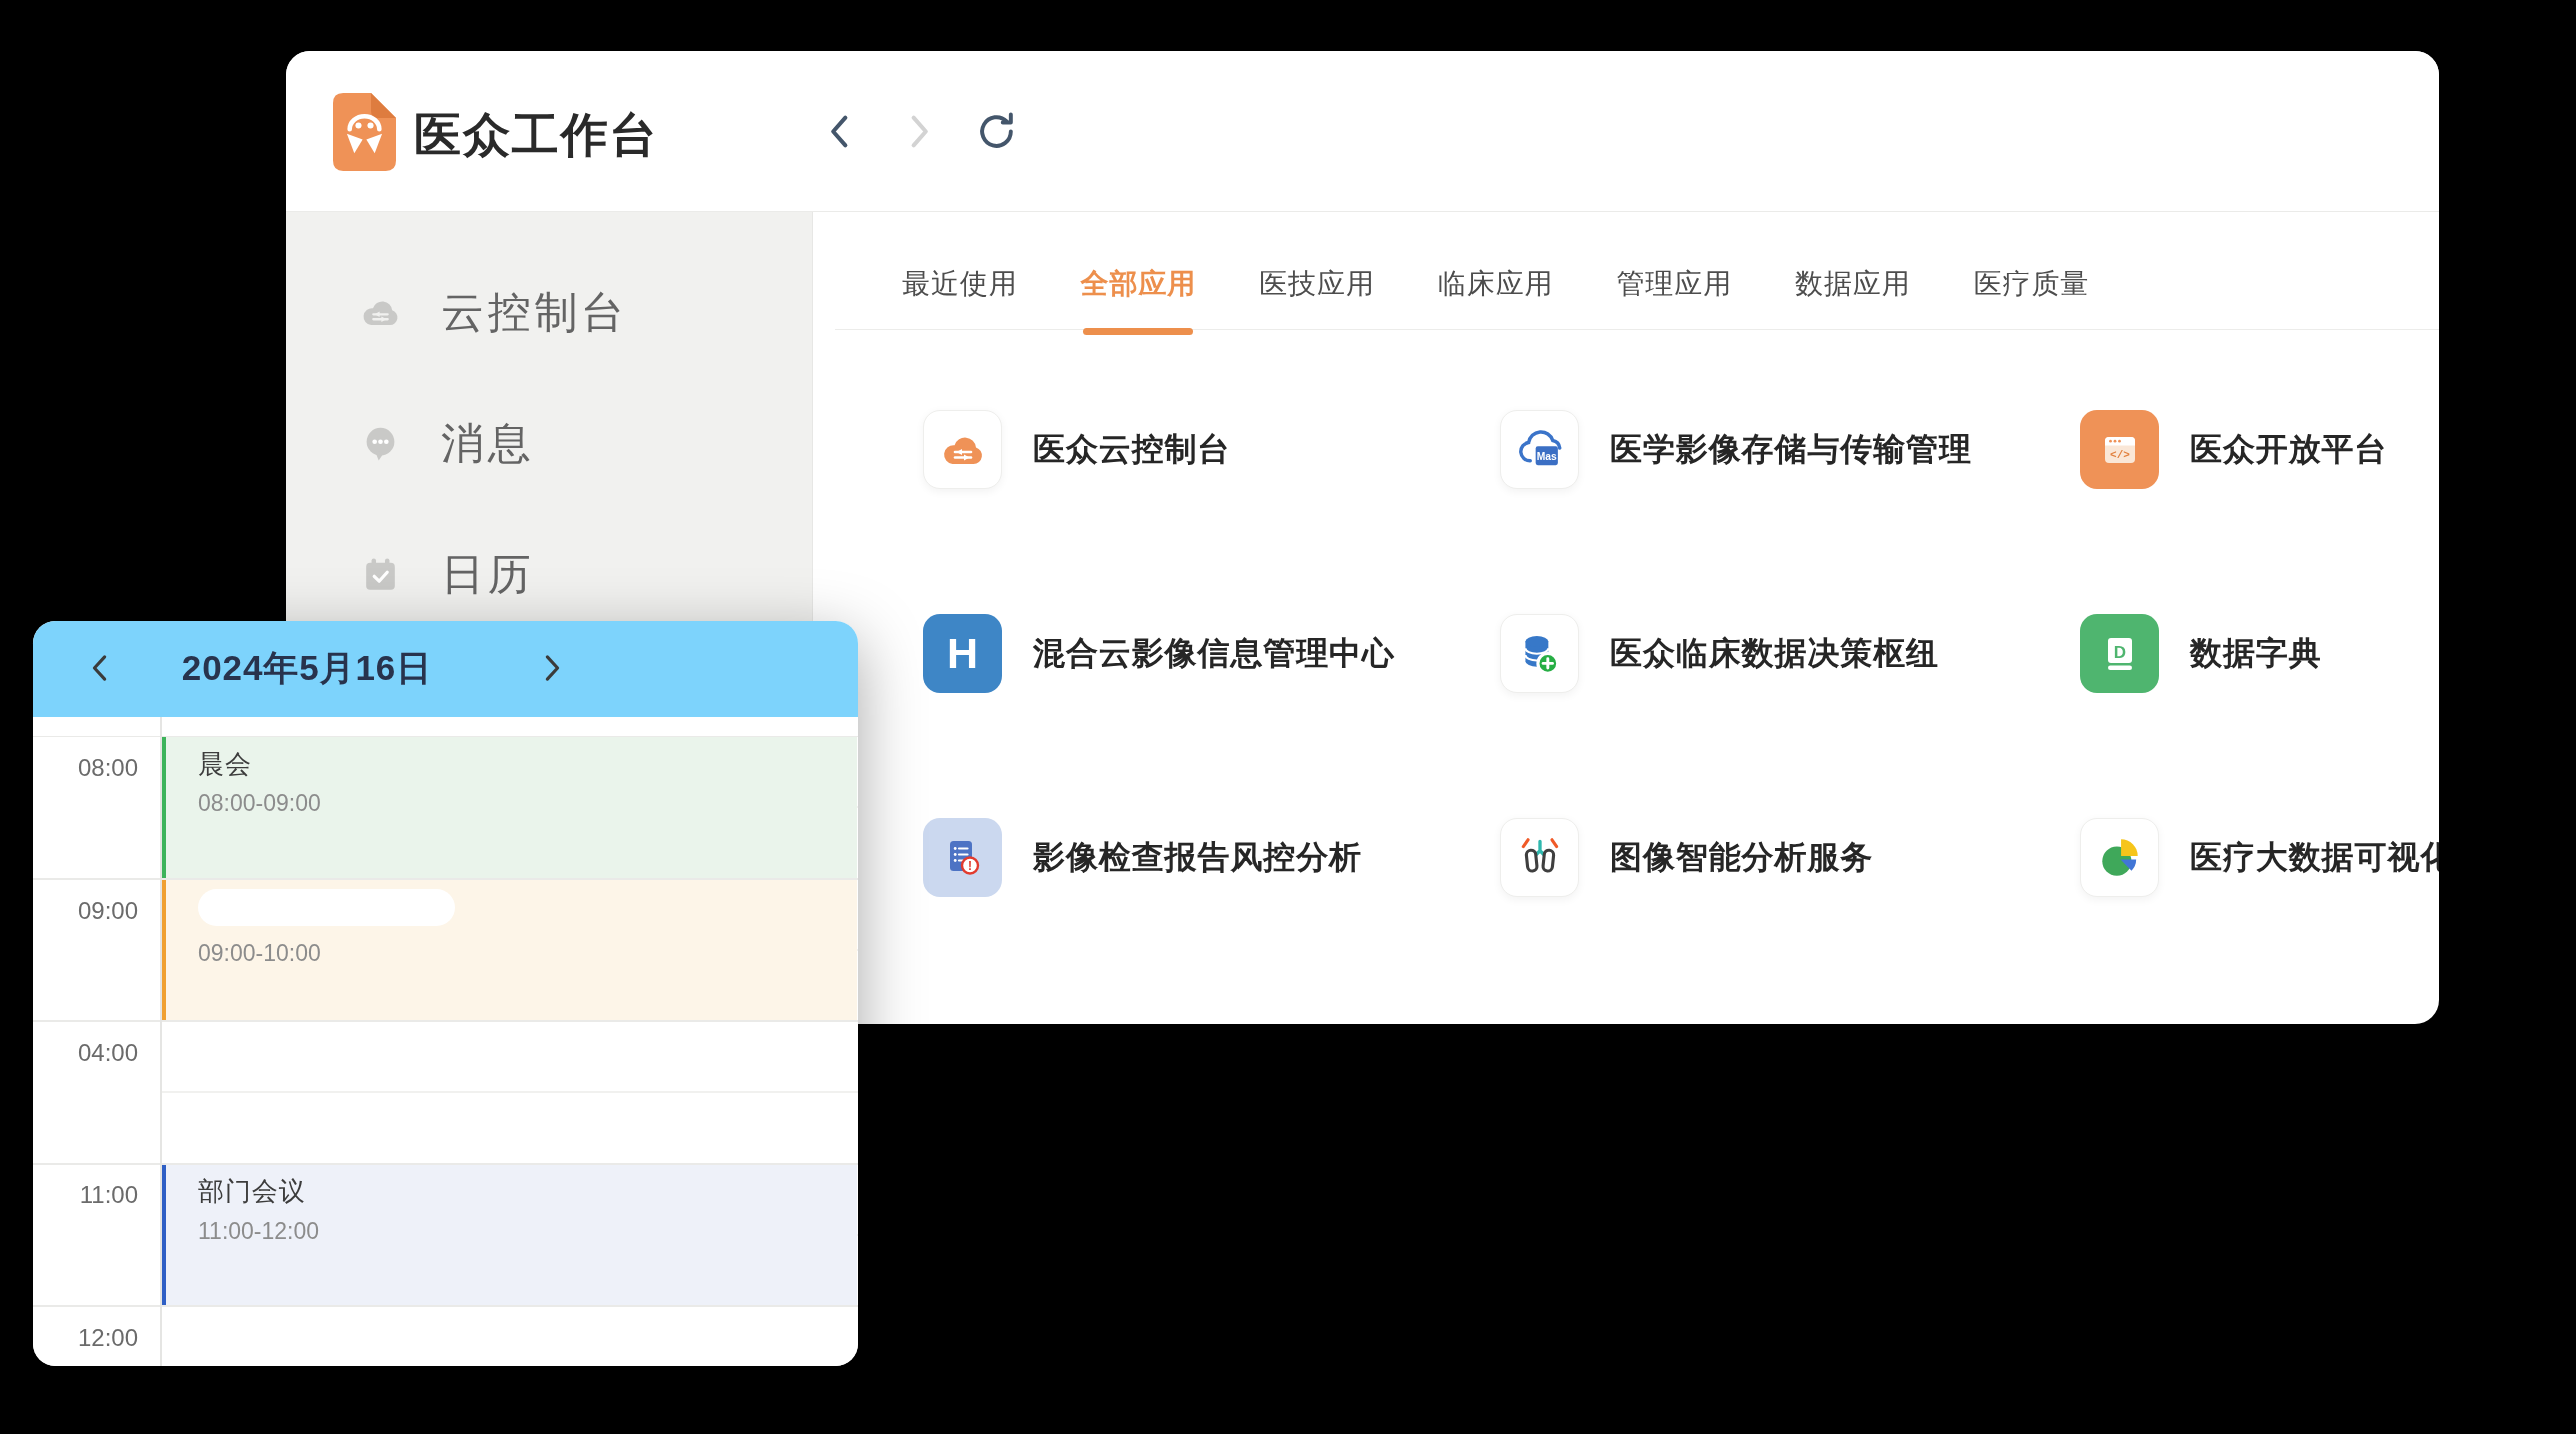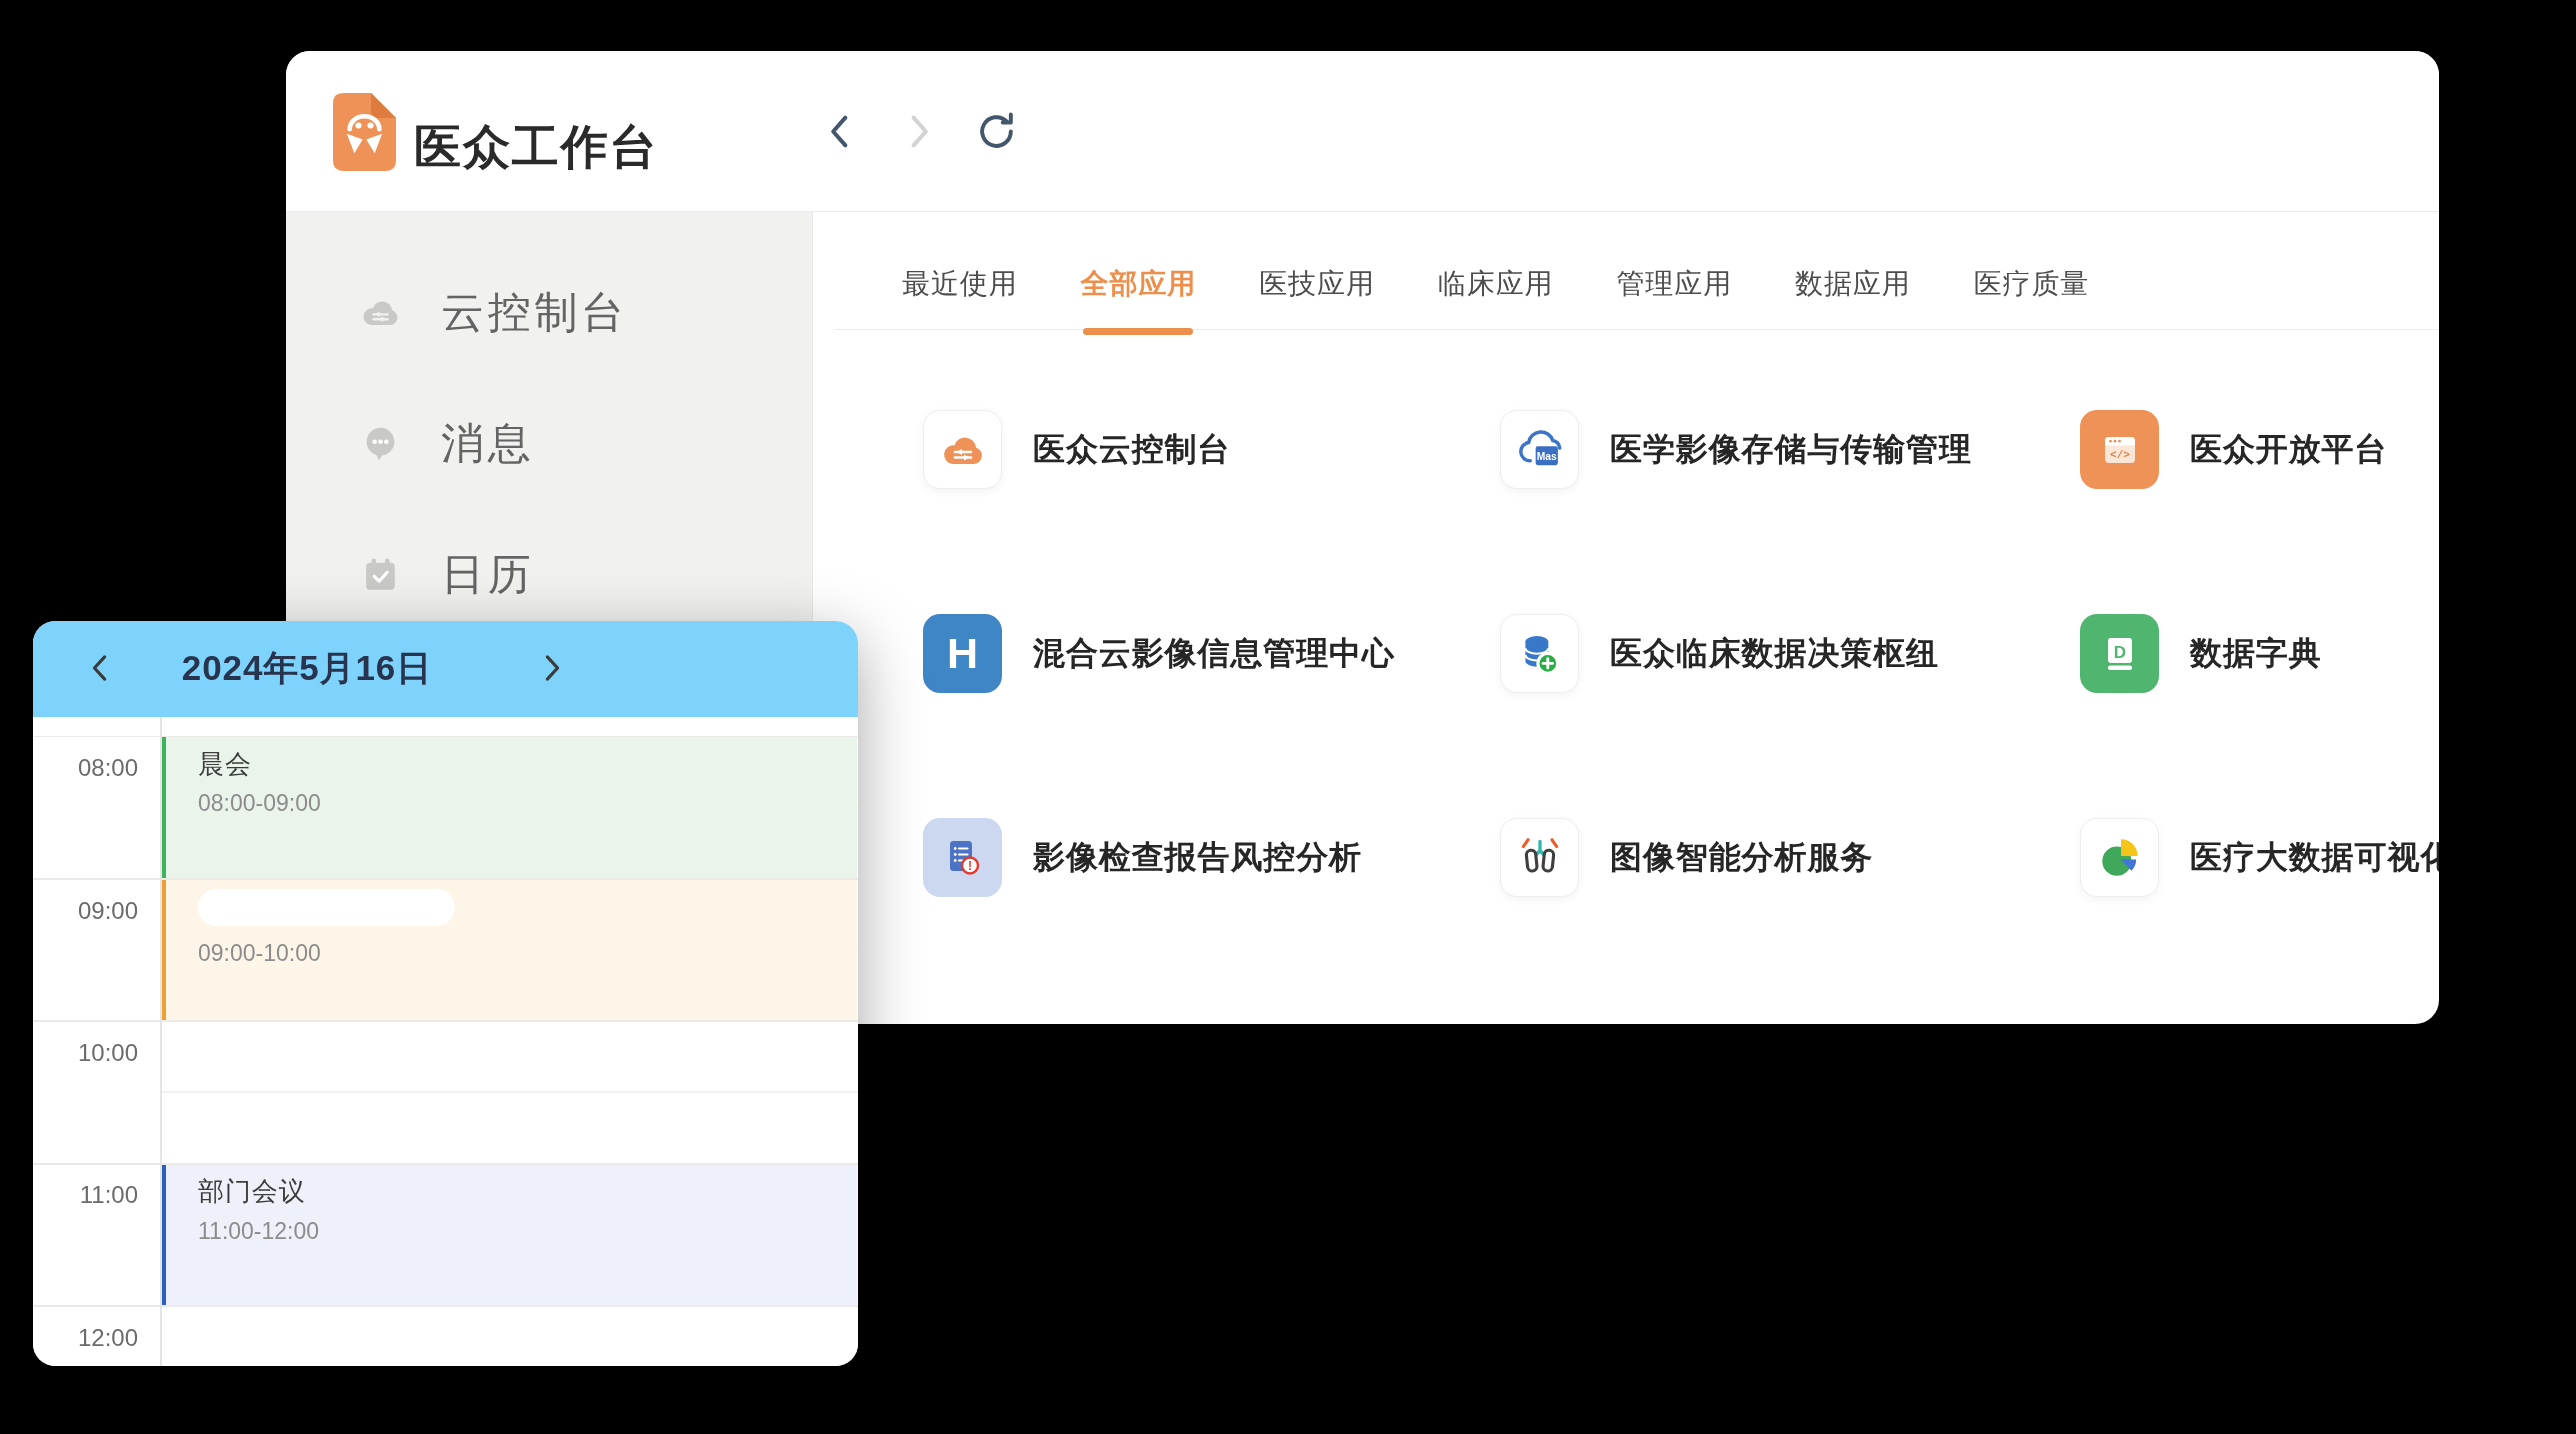--- a/index.html
+++ b/index.html
@@ -7,21 +7,21 @@
   #stage { position:relative; width:2576px; height:1434px; background:#000; overflow:hidden; }
 
   
   #main-window { position:absolute; left:286px; top:51px; width:2153px; height:973px;
     background:#fff; border-radius:24px; overflow:hidden;
     box-shadow:0 22.3px 84px rgba(0,0,0,.6); }
 
   .win-header { position:absolute; left:0; top:0; right:0; height:161px; background:#fff;
     border-bottom:1.9px solid #ebebe9; }
   .logo { position:absolute; left:47px; top:42px; width:63px; height:78px; }
-  .app-title { position:absolute; left:128px; top:16px; height:161px; display:flex; align-items:center;
+  .app-title { position:absolute; left:128px; top:4px; height:161px; display:flex; align-items:center;
     font-size:47px; font-weight:700; color:#2a2a2a; letter-spacing:1.9px; }
   .nav-row { position:absolute; left:527px; top:0; height:161px; display:flex; align-items:center; gap:24px; }
   .nav-btn { width:54px; height:54px; border:none; background:transparent; display:flex;
     align-items:center; justify-content:center; cursor:pointer; }
 
   
   .sidebar { position:absolute; left:0; top:161px; bottom:0; width:527px; background:#f1f1ef;
     border-right:1.9px solid #e7e7e5; }
   .side-item { position:absolute; left:73px; height:93px; display:flex; align-items:center; gap:39px; cursor:pointer; }
   .side-item .side-ic { width:43px; height:43px; flex:none; }
@@ -323,20 +323,20 @@
 
       <div class="hline" style="top:18.6px"></div>
       <div class="hline" style="top:161px"></div>
       <div class="hline" style="top:303px"></div>
       <div class="hline" style="top:446px"></div>
       <div class="hline" style="top:588px"></div>
       <div class="vline"></div>
 
       <div class="time-label" style="top:37px">08:00</div>
       <div class="time-label" style="top:180px">09:00</div>
-      <div class="time-label" style="top:322px">10:00</div>
+      <div class="time-label" style="top:322px">04:00</div>
       <div class="time-label" style="top:464px">11:00</div>
       <div class="time-label" style="top:607px">12:00</div>
     </div>
   </section>
 
 </div>
 
 
 </body></html>

